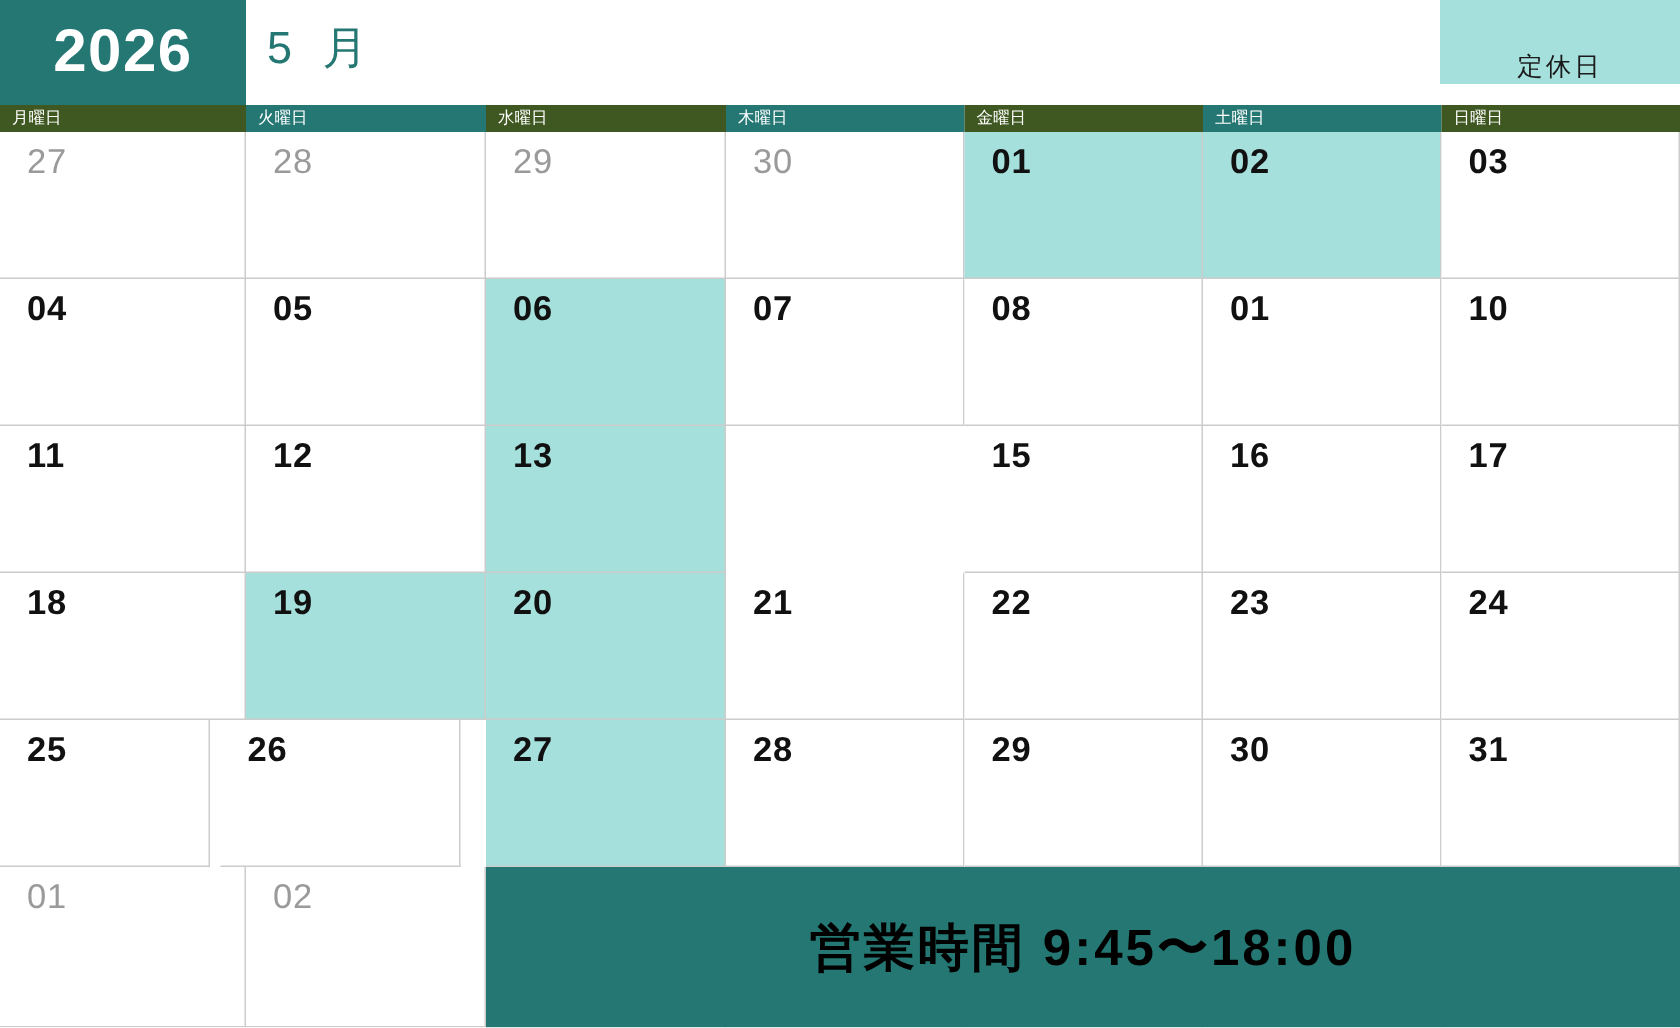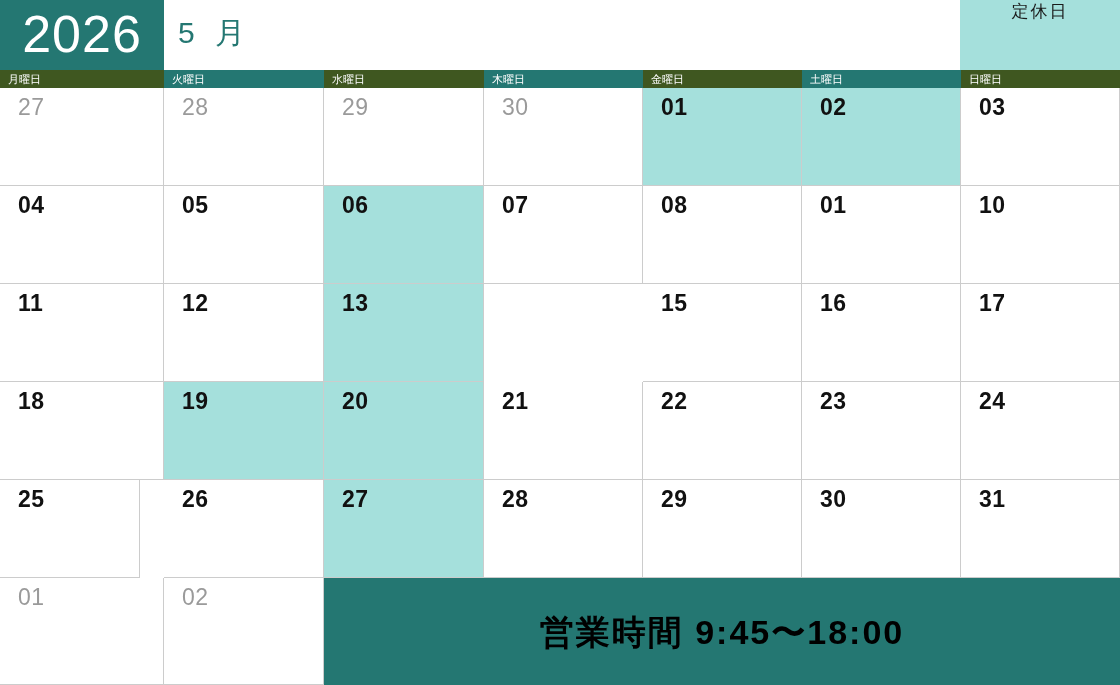--- a/index.html
+++ b/index.html
@@ -34,22 +34,22 @@
     top: 0;
     width: 164px;
     height: 70px;
     background: var(--teal);
     display: flex;
     align-items: center;
     justify-content: center;
   }
   .year-text {
     color: #ffffff;
-    font-size: 52px;
-    font-weight: normal;
+    font-size: 40px;
+    font-weight: bold;
     letter-spacing: 1px;
     line-height: 1;
     padding-bottom: 2px;
   }
 
   .month-label {
     position: absolute;
     left: 178px;
     top: 0;
     height: 70px;
@@ -63,24 +63,24 @@
     letter-spacing: 6px;
     line-height: 1;
     padding-bottom: 4px;
   }
 
   .legend-box {
     position: absolute;
     left: 960px;
     top: 0;
     width: 160px;
-    height: 70px;
+    height: 56px;
     background: var(--highlight);
     display: flex;
-    align-items: flex-start;
+    align-items: flex-end;
     justify-content: center;
   }
   .legend-text {
     color: #1a1a1a;
     font-size: 17px;
     letter-spacing: 2px;
   }
 
   
   .weekday-row {
@@ -280,21 +280,21 @@
       </div>
       <div class="day-cell" style="left: 802px; top: 294px; width: 159px; height: 98px;">
         <span class="day-num">23</span>
       </div>
       <div class="day-cell" style="left: 961px; top: 294px; width: 159px; height: 98px;">
         <span class="day-num">24</span>
       </div>
       <div class="day-cell" style="left: 0px; top: 392px; width: 140px; height: 98px;">
         <span class="day-num">25</span>
       </div>
-      <div class="day-cell" style="left: 164px; top: 392px; width: 160px; height: 98px;">
+      <div class="day-cell" style="left: 147px; top: 392px; width: 160px; height: 98px;">
         <span class="day-num">26</span>
       </div>
       <div class="day-cell highlight" style="left: 324px; top: 392px; width: 160px; height: 98px;">
         <span class="day-num">27</span>
       </div>
       <div class="day-cell" style="left: 484px; top: 392px; width: 159px; height: 98px;">
         <span class="day-num">28</span>
       </div>
       <div class="day-cell" style="left: 643px; top: 392px; width: 159px; height: 98px;">
         <span class="day-num">29</span>

